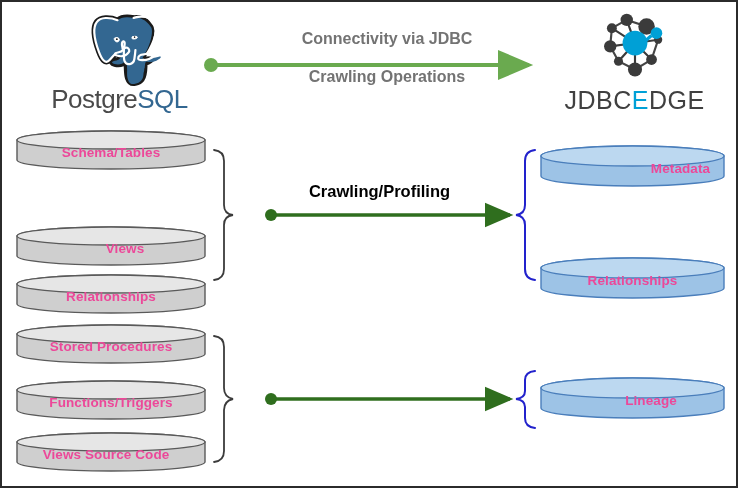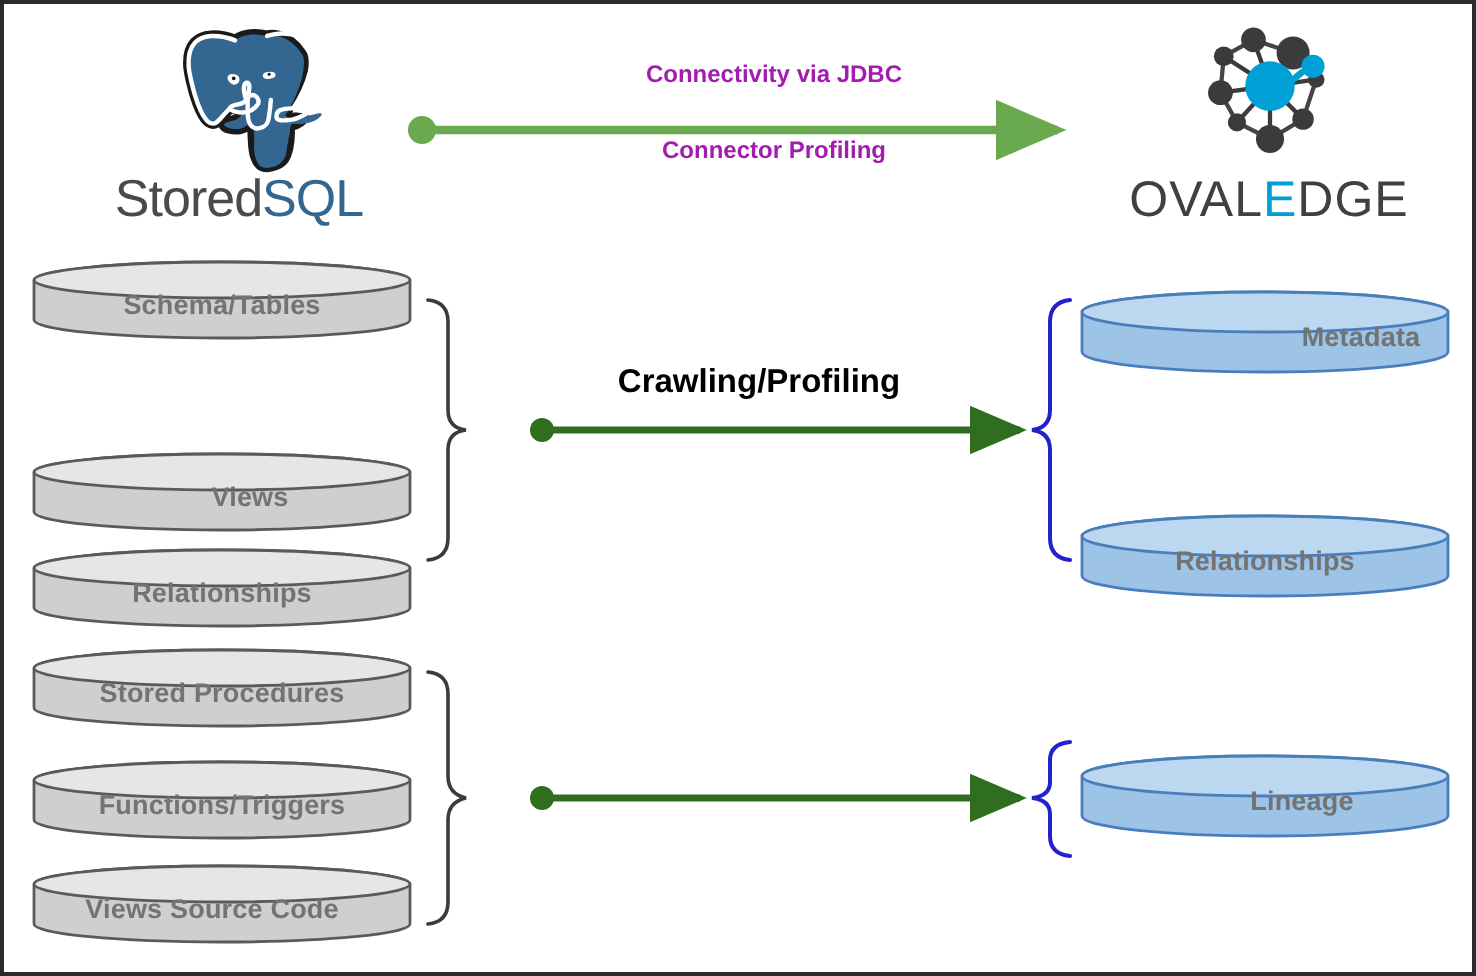--- a/index.html
+++ b/index.html
@@ -58,33 +58,33 @@
     display: flex;
     align-items: center;
     justify-content: center;
   }
   .cyl svg { position: absolute; left: 0; top: 0; }
   .cyl-label {
     position: relative;
     z-index: 2;
     font-size: 13.5px;
     font-weight: bold;
-    color: #737373;
+    color: #ec4899;
     text-align: center;
     white-space: nowrap;
     letter-spacing: 0.1px;
     margin-top: 5px;
   }
 
   
   .arrow-label {
     position: absolute;
-    font-size: 12px;
+    font-size: 16px;
     font-weight: bold;
-    color: #a21caf;
+    color: #737373;
     white-space: nowrap;
     text-align: center;
   }
   .arrow-label.dark { color: #000000; font-size: 16.5px; }
 
   
   #overlay {
     position: absolute;
     left: 0; top: 0;
     width: 738px; height: 488px;
@@ -119,21 +119,21 @@
       <g fill="#ffffff">
         <circle cx="46.6" cy="34.8" r="2.5"></circle>
         <ellipse cx="67" cy="32.2" rx="3.3" ry="1.6"></ellipse>
       </g>
       <g fill="#1a1a1a">
         <circle cx="46.3" cy="34.4" r="1.1"></circle>
         <circle cx="67.2" cy="32" r="0.9"></circle>
       </g>
     </svg>
     <div class="pg-wordmark">
-      <span class="pg-word-a">Stored</span><span class="pg-word-b">SQL</span>
+      <span class="pg-word-a">Postgre</span><span class="pg-word-b">SQL</span>
     </div>
   </div>
 
   <div class="logo-block" id="oe-logo-block">
     <svg class="oe-mark" viewBox="0 0 100 92">
       <g stroke="#3b3b3b" stroke-width="2.6" fill="none">
         <path d="M22 22 L40 12 L64 20 L78 36 L70 60 L50 72 L30 62 L20 44 Z" opacity="0.95"></path>
         <path d="M22 22 L50 40 L64 20"></path>
         <path d="M20 44 L50 40 L70 60"></path>
         <path d="M40 12 L50 40 L50 72"></path>
@@ -150,26 +150,26 @@
         <circle cx="50" cy="72" r="8.5"></circle>
         <circle cx="70" cy="60" r="6.5"></circle>
       </g>
       <g fill="#00a0d6">
         <circle cx="50" cy="40" r="15"></circle>
         <circle cx="76" cy="28" r="7"></circle>
       </g>
       <path d="M63 37 L70 31" stroke="#00a0d6" stroke-width="4" fill="none"></path>
     </svg>
     <div class="oe-wordmark">
-      <span class="oe-word-a">OVAL</span><span class="oe-word-b">E</span><span class="oe-word-a">DGE</span>
+      <span class="oe-word-a">JDBC</span><span class="oe-word-b">E</span><span class="oe-word-a">DGE</span>
     </div>
   </div>
 
   <div class="arrow-label" id="lbl-jdbc-top" style="left:255px; top:28px; width:260px;">Connectivity via JDBC</div>
-  <div class="arrow-label" id="lbl-jdbc-bottom" style="left:255px; top:66px; width:260px;">Connector Profiling</div>
+  <div class="arrow-label" id="lbl-jdbc-bottom" style="left:255px; top:66px; width:260px;">Crawling Operations</div>
 
   <div class="arrow-label dark" id="lbl-crawl" style="left:250px; top:180px; width:255px;">Crawling/Profiling</div>
 
 
   <div class="cyl" style="left:14px; top:128px; width:190px; height:40px;">
     <svg width="190" height="40" viewBox="0 0 190 40">
       <path d="M1,10 a94,9 0 0 1 188,0 v20 a94,9 0 0 1 -188,0 z" fill="#cfcfcf" stroke="#5a5a5a" stroke-width="1.4"></path>
       <ellipse cx="95" cy="10" rx="94" ry="9" fill="#e6e6e6" stroke="#5a5a5a" stroke-width="1.4"></ellipse>
     </svg>
     <span class="cyl-label">Schema/Tables</span>

